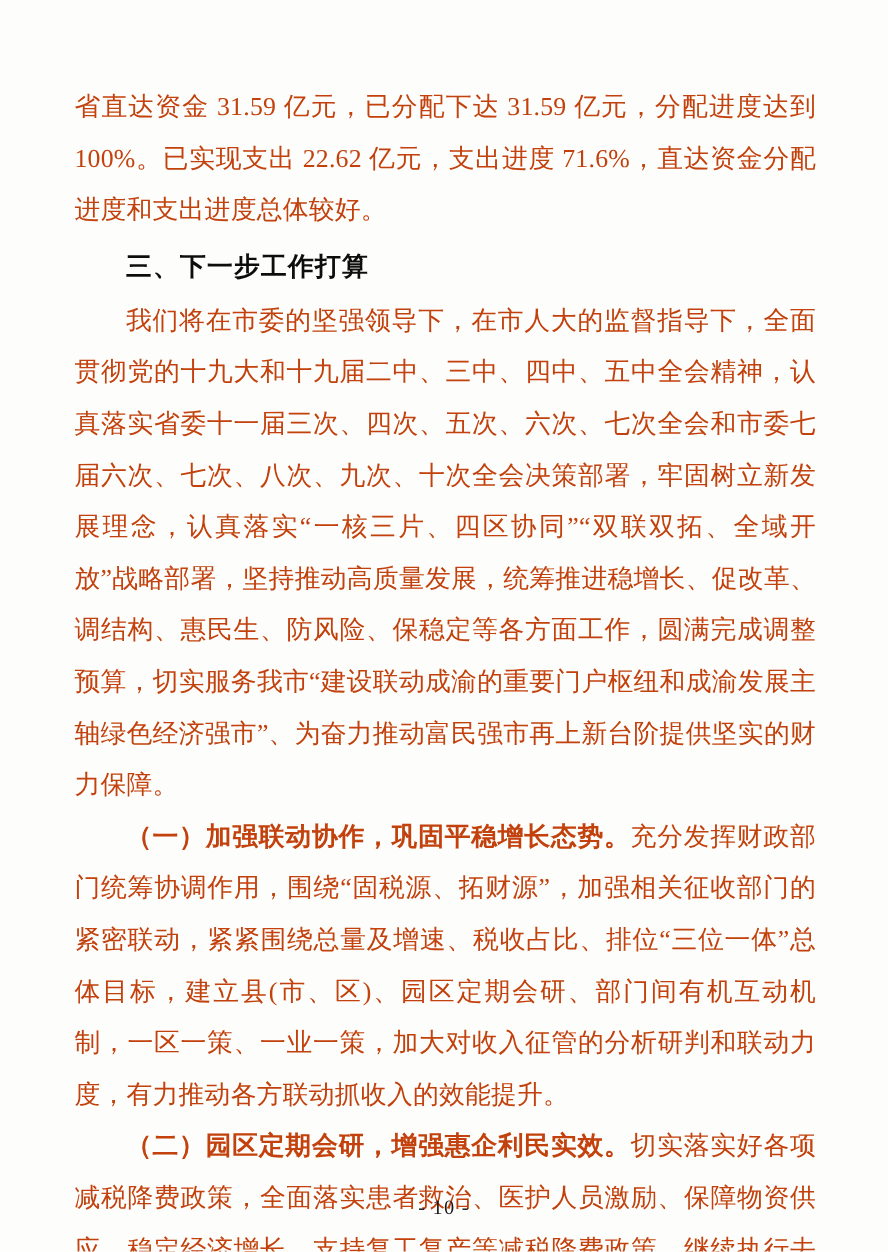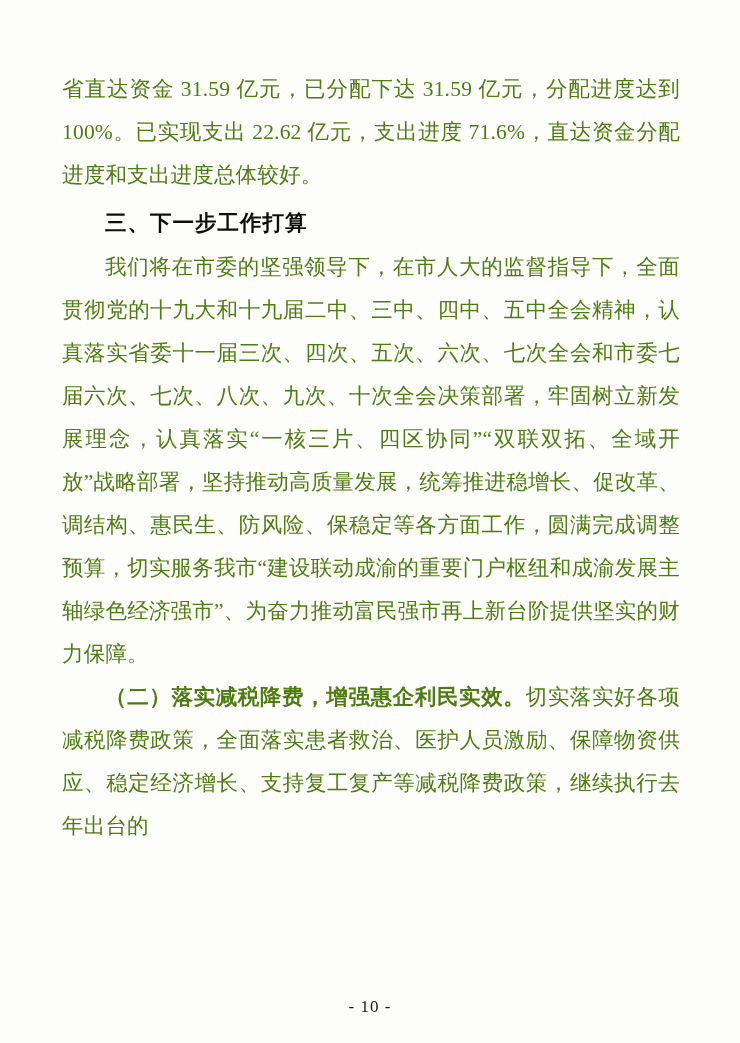--- a/index.html
+++ b/index.html
@@ -27,21 +27,21 @@
     top: 68px;
     width: 618px;
   }
   p {
     margin: 0;
     font-size: 21.5px;
     line-height: 43px;
     text-align: justify;
     text-justify: inter-ideograph;
     letter-spacing: 0.2px;
-    color: #4d7c0f;
+    color: #c2410c;
   }
   .para {
     text-indent: 0;
   }
   .indent2 {
     text-indent: 43px;
   }
   .heading {
     font-family: Liberation Mono, monospace;
     font-weight: bold;
@@ -79,20 +79,21 @@
   <div class="content">
 
     <p class="para">省直达资金 31.59 亿元，已分配下达 31.59 亿元，分配进度达到 100%。已实现支出 22.62 亿元，支出进度 71.6%，直达资金分配进度和支出进度总体较好。</p>
 
     <div class="spacer-sm"></div>
 
     <p class="heading">三、下一步工作打算</p>
 
     <p class="para indent2">我们将在市委的坚强领导下，在市人大的监督指导下，全面贯彻党的十九大和十九届二中、三中、四中、五中全会精神，认真落实省委十一届三次、四次、五次、六次、七次全会和市委七届六次、七次、八次、九次、十次全会决策部署，牢固树立新发展理念，认真落实“一核三片、四区协同”“双联双拓、全域开放”战略部署，坚持推动高质量发展，统筹推进稳增长、促改革、调结构、惠民生、防风险、保稳定等各方面工作，圆满完成调整预算，切实服务我市“建设联动成渝的重要门户枢纽和成渝发展主轴绿色经济强市”、为奋力推动富民强市再上新台阶提供坚实的财力保障。</p>
 
+    <p class="para indent2"><span class="bold-lead">（一）加强联动协作，巩固平稳增长态势。</span><span>充分发挥财政部门统筹协调作用，围绕“固税源、拓财源”，加强相关征收部门的紧密联动，紧紧围绕总量及增速、税收占比、排位“三位一体”总体目标，建立县(市、区)、园区定期会研、部门间有机互动机制，一区一策、一业一策，加大对收入征管的分析研判和联动力度，有力推动各方联动抓收入的效能提升。</span></p>
 
-    <p class="para indent2"><span class="bold-lead">（二）落实减税降费，增强惠企利民实效。</span><span>切实落实好各项减税降费政策，全面落实患者救治、医护人员激励、保障物资供应、稳定经济增长、支持复工复产等减税降费政策，继续执行去年出台的</span></p>
+    <p class="para indent2"><span class="bold-lead">（二）园区定期会研，增强惠企利民实效。</span><span>切实落实好各项减税降费政策，全面落实患者救治、医护人员激励、保障物资供应、稳定经济增长、支持复工复产等减税降费政策，继续执行去年出台的</span></p>
 
   </div>
 
   <div class="footer">- 10 -</div>
 
 </div>
 
 </body></html>

